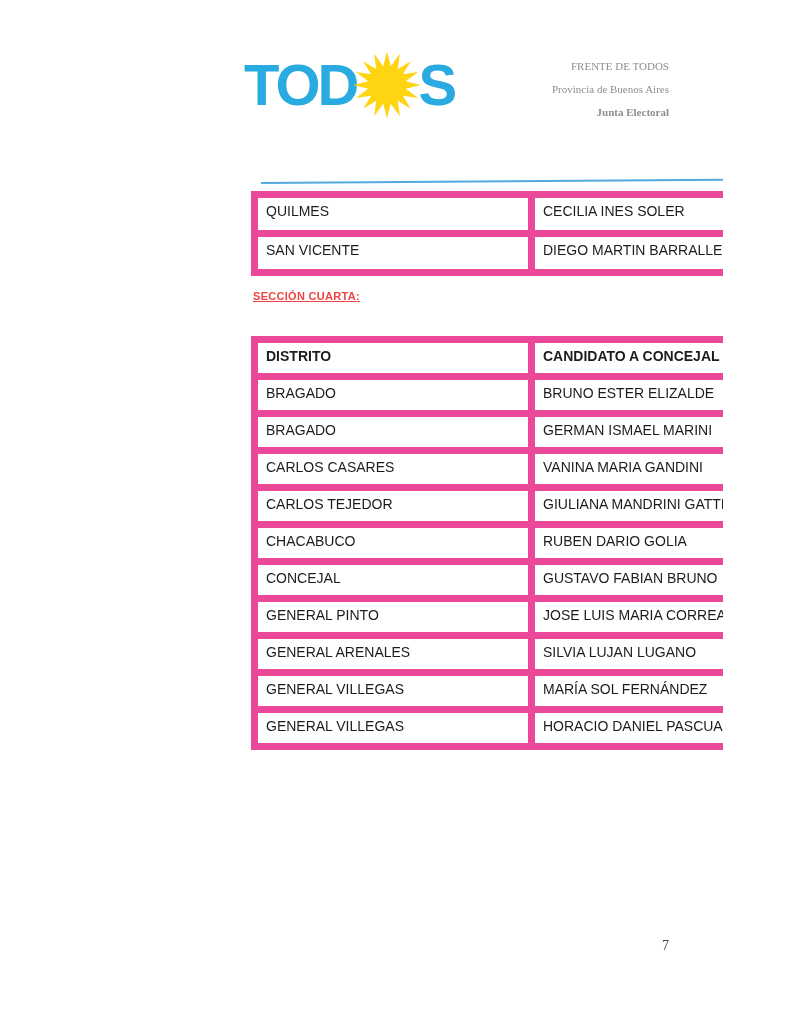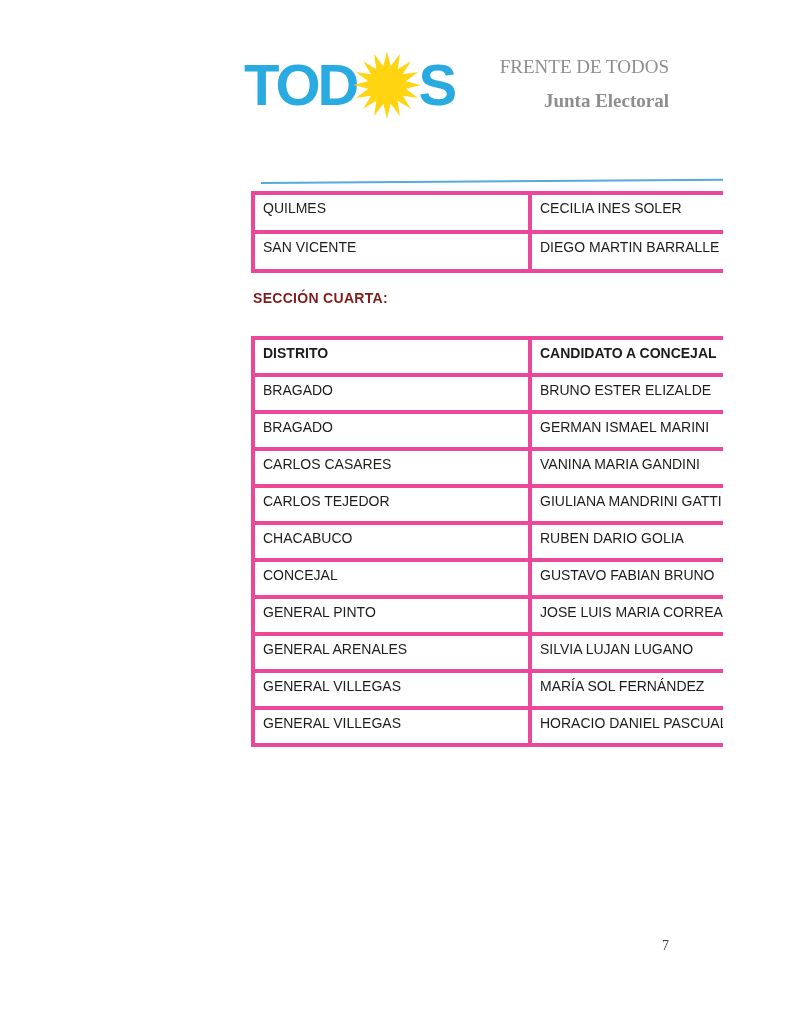--- a/index.html
+++ b/index.html
@@ -36,25 +36,25 @@
   .logo svg { width: 72px; height: 72px; margin: 0 -5px; display: block; }
   .sun-shape { fill: #ffd411; }
 
   
   .letterhead {
     position: absolute;
     right: 54px;
     top: 55px;
     text-align: right;
     font-family: "Liberation Serif", serif;
-    font-size: 19px;
+    font-size: 11px;
     line-height: 23px;
     color: #8e8e8e;
   }
-  .letterhead .bold { font-weight: bold; margin-top: 11px; }
+  .letterhead .bold { font-weight: bold; }
 
   
   .divider {
     position: absolute;
     left: 193px;
     top: 182px;
     width: 526px;
     border-top: 2px solid #54a9dd;
     transform: rotate(-0.4deg);
     transform-origin: left center;
@@ -62,21 +62,21 @@
 
   
   table.doc-table {
     position: absolute;
     left: 183px;
     width: 554px;
     border-collapse: collapse;
     table-layout: fixed;
   }
   table.doc-table td, table.doc-table th {
-    border: 4px solid #ec4899;
+    border: 7px solid #ec4899;
     font-family: "Liberation Sans", sans-serif;
     font-size: 14px;
     color: #1c1c1c;
     vertical-align: top;
     text-align: left;
     padding: 5px 4px 4px 8px;
     overflow: hidden;
     white-space: nowrap;
   }
   table.doc-table th { font-weight: bold; }
@@ -85,24 +85,25 @@
   .top-table tr { height: 39px; }
   .main-table { top: 336px; }
   .main-table tr { height: 37px; }
 
   
   .section-heading {
     position: absolute;
     left: 185px;
     top: 290px;
     font-family: "Liberation Sans", sans-serif;
-    font-size: 14px;
+    font-size: 11px;
     font-weight: bold;
     letter-spacing: 0.3px;
-    color: #7f1d1d;
+    color: #ef4444;
+    text-decoration: underline;
   }
 
   
   .page-number {
     position: absolute;
     right: 54px;
     top: 938px;
     font-family: "Liberation Serif", serif;
     font-size: 14px;
     color: #3f3f3f;
@@ -116,20 +117,21 @@
   <div class="logo">
     <span class="word">TOD</span>
     <svg viewBox="0 0 64 64" aria-hidden="true">
       <polygon class="sun-shape" points="62,32 48.7,35.3 59.7,43.5 46.1,41.5 53.2,53.2 41.5,46.1 43.5,59.7 35.3,48.7 32,62 28.7,48.7 20.5,59.7 22.5,46.1 10.8,53.2 17.9,41.5 4.3,43.5 15.3,35.3 2,32 15.3,28.7 4.3,20.5 17.9,22.5 10.8,10.8 22.5,17.9 20.5,4.3 28.7,15.3 32,2 35.3,15.3 43.5,4.3 41.5,17.9 53.2,10.8 46.1,22.5 59.7,20.5 48.7,28.7"></polygon>
     </svg>
     <span class="word">S</span>
   </div>
 
   <div class="letterhead">
     <div>FRENTE DE TODOS</div>
+    <div>Provincia de Buenos Aires</div>
     <div class="bold">Junta Electoral</div>
   </div>
 
   <div class="divider"></div>
 
   <table class="doc-table top-table">
     <colgroup>
         <col class="c-district">
         <col>
       </colgroup>

